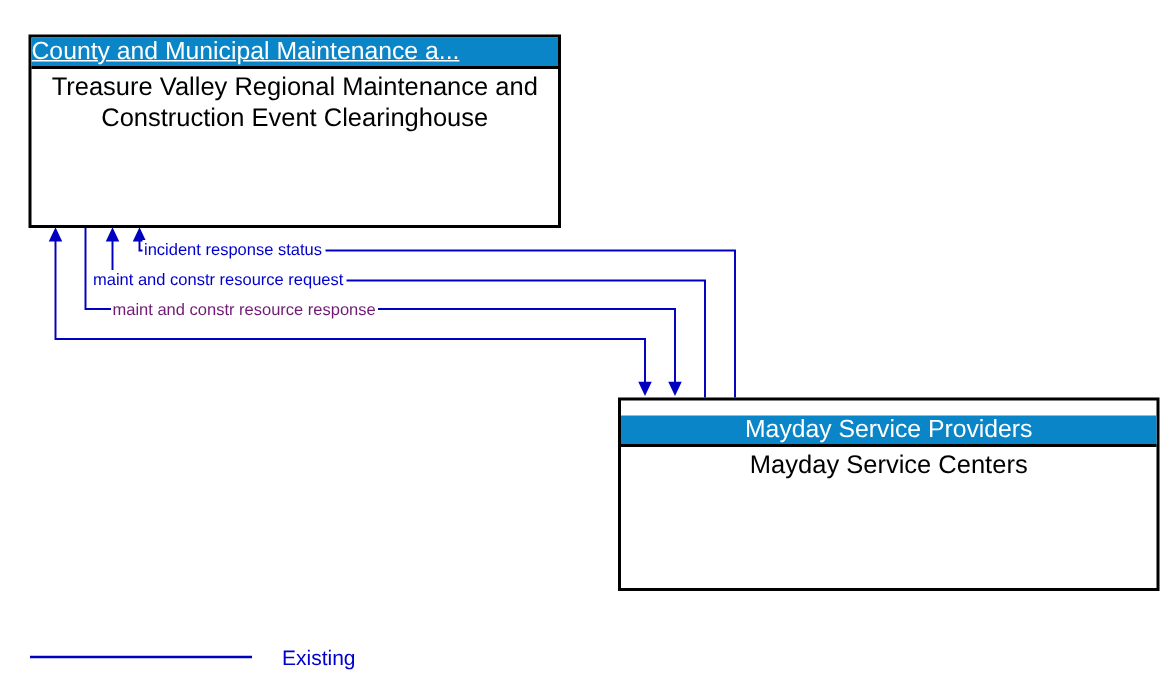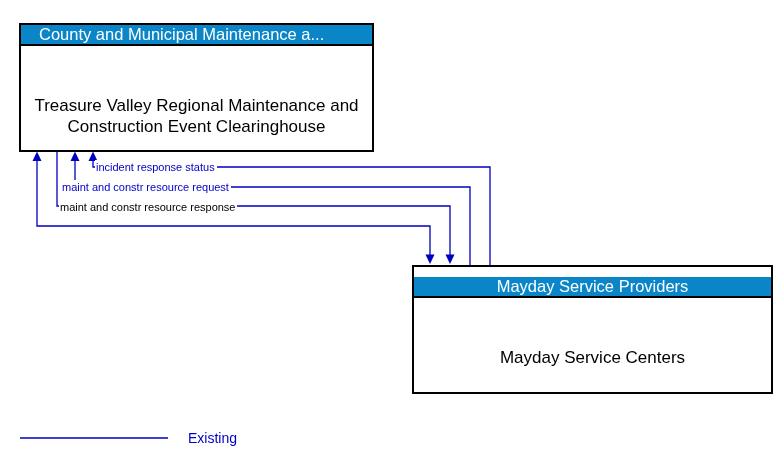--- a/index.html
+++ b/index.html
@@ -44,33 +44,33 @@
     height: 19px;
     line-height: 19px;
     border-bottom: 2px solid #000000;
     color: #ffffff;
     font-size: 16.5px;
     white-space: nowrap;
     overflow: hidden;
   }
   .entity-clearinghouse .entity-header {
     text-align: left;
-    padding-left: 18px;
+    padding-left: 0;
+    text-decoration: underline;
   }
   .entity-mayday .entity-header {
     text-align: center;
     margin-top: 10px;
   }
   .entity-body {
     color: #000000;
     font-size: 17px;
     line-height: 21px;
     text-align: center;
     padding-top: 1px;
-    margin-top: 48px;
   }
   .flow-label {
     position: absolute;
     z-index: 3;
     font-size: 11px;
     line-height: 14px;
     background: #ffffff;
     padding: 0 2px 0 1px;
     white-space: nowrap;
   }
@@ -119,19 +119,19 @@
     <div class="entity-body">Treasure Valley Regional Maintenance and Construction Event Clearinghouse</div>
   </div>
 
   <div class="entity entity-mayday">
     <div class="entity-header" style="background:#0a86c8">Mayday Service Providers</div>
     <div class="entity-body">Mayday Service Centers</div>
   </div>
 
   <span class="flow-label" style="left:95px; top:160px; color:#0000cc">incident response status</span>
   <span class="flow-label" style="left:61px; top:180px; color:#0000cc">maint and constr resource request</span>
-  <span class="flow-label" style="left:59px; top:200px; color:#000000">maint and constr resource response</span>
+  <span class="flow-label" style="left:74px; top:200px; color:#701a75">maint and constr resource response</span>
 
   <div class="legend">
     <span class="legend-label" style="color:#0000cc">Existing</span>
   </div>
 
 </div>
 
 </body></html>

